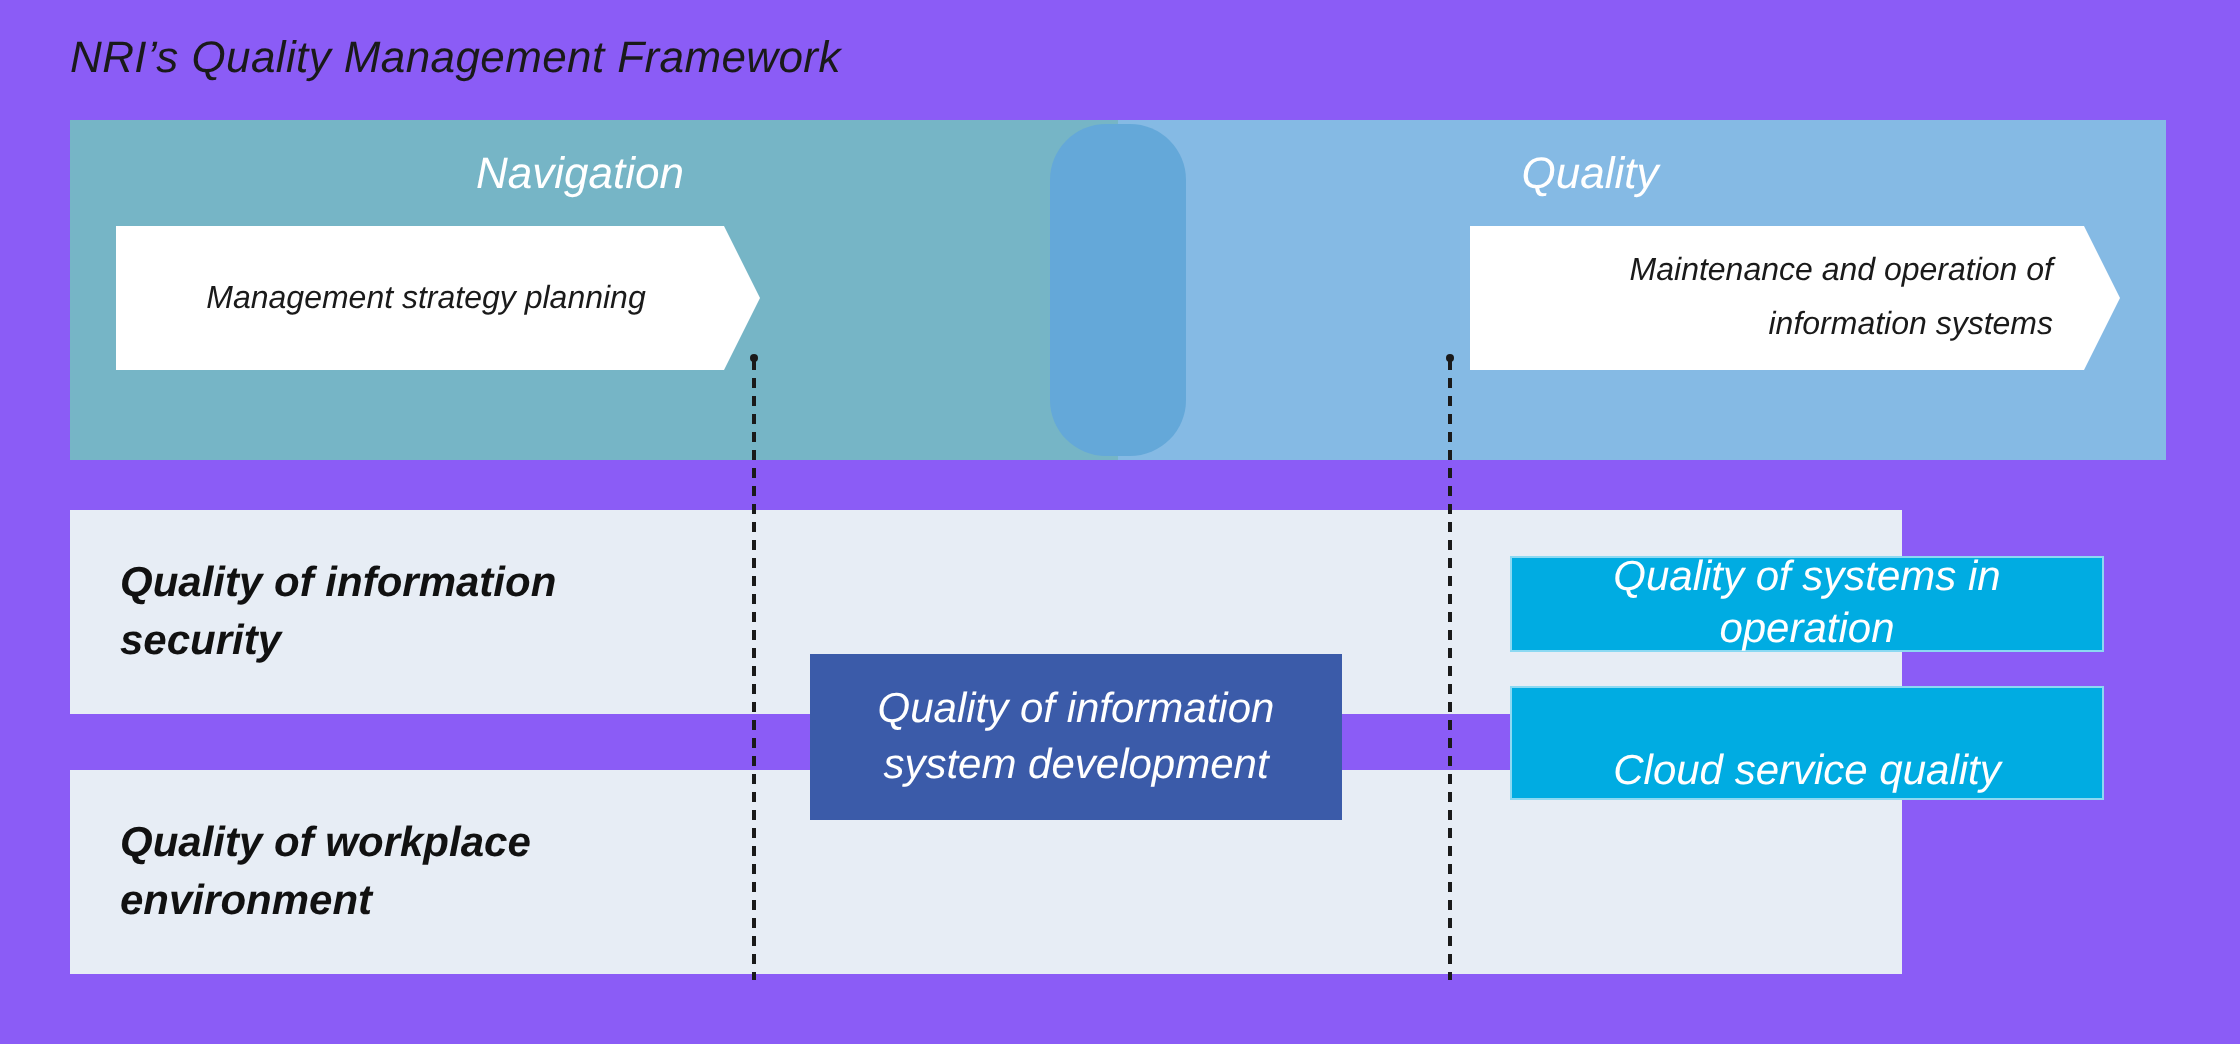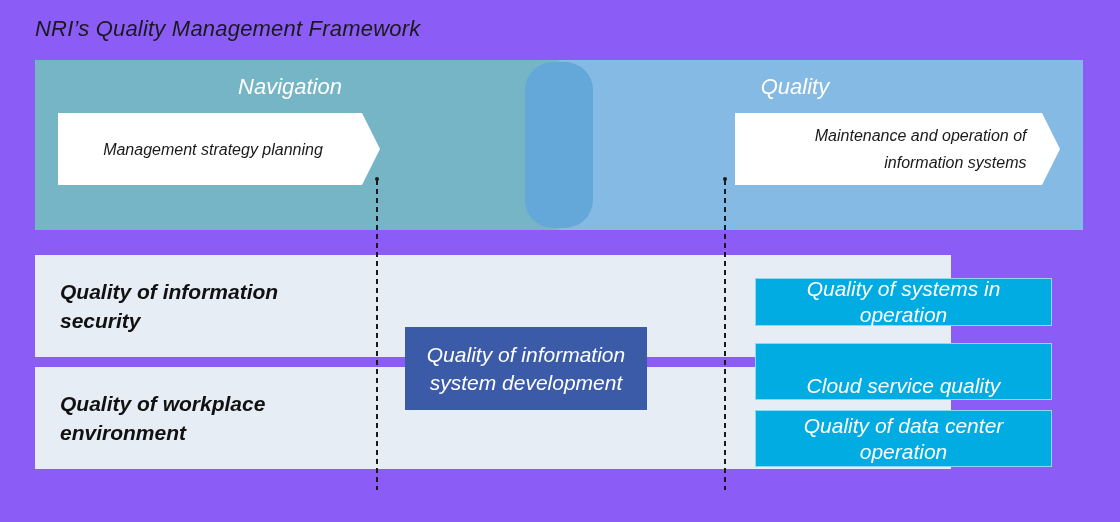--- a/index.html
+++ b/index.html
@@ -55,28 +55,28 @@
     border-radius:50%;background:#1a1a1a;
   }
   .dashline.d1{left:376px;}
   .dashline.d2{left:724px;}
   
   .qrow{
     position:absolute;left:35px;width:916px;height:102px;
     background:var(--row-bg);display:flex;align-items:center;
   }
   .qrow.r1{top:255px;}
-  .qrow.r2{top:367px;}
+  .qrow.r2{top:385px;}
   .qrow .row-label{
     margin-left:25px;font-size:21px;line-height:29px;font-weight:700;
     color:#111111;max-width:260px;
   }
   
   .dev-box{
-    position:absolute;left:405px;top:327px;width:242px;height:83px;
+    position:absolute;left:405px;top:327px;width:266px;height:83px;
     background:var(--dev-blue);display:flex;align-items:center;justify-content:center;z-index:4;
   }
   .dev-box .box-text{color:#ffffff;font-size:21px;line-height:28px;text-align:center;max-width:250px;}
   
   .cyan-box{
     position:absolute;left:755px;width:297px;background:var(--cyan);
     border:1px solid rgba(255,255,255,.55);box-sizing:border-box;
     display:flex;align-items:center;justify-content:center;z-index:4;
   }
   .cyan-box .box-text{color:#ffffff;font-size:21px;line-height:26px;text-align:center;max-width:250px;}
@@ -120,17 +120,14 @@
   <div class="dev-box">
     <div class="box-text">Quality of information system development</div>
   </div>
 
   <div class="cyan-box c1">
     <div class="box-text">Quality of systems in operation</div>
   </div>
   <div class="cyan-box c2">
     <div class="box-text">Cloud service quality</div>
   </div>
-  <div class="cyan-box c3">
-    <div class="box-text">Quality of data center operation</div>
-  </div>
 
 </div>
 
 </body></html>

